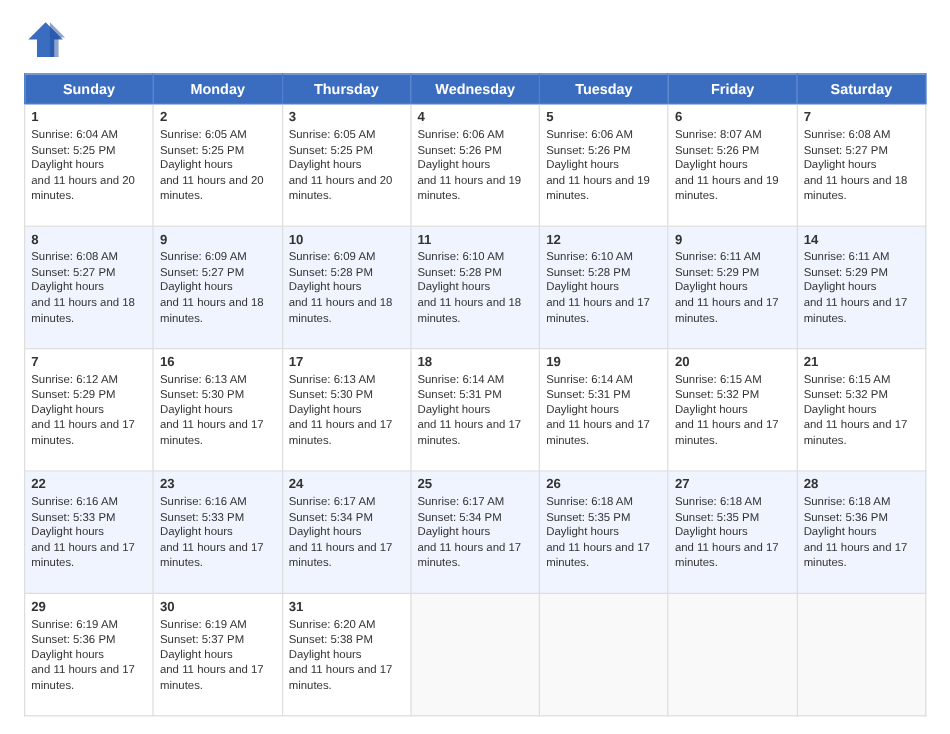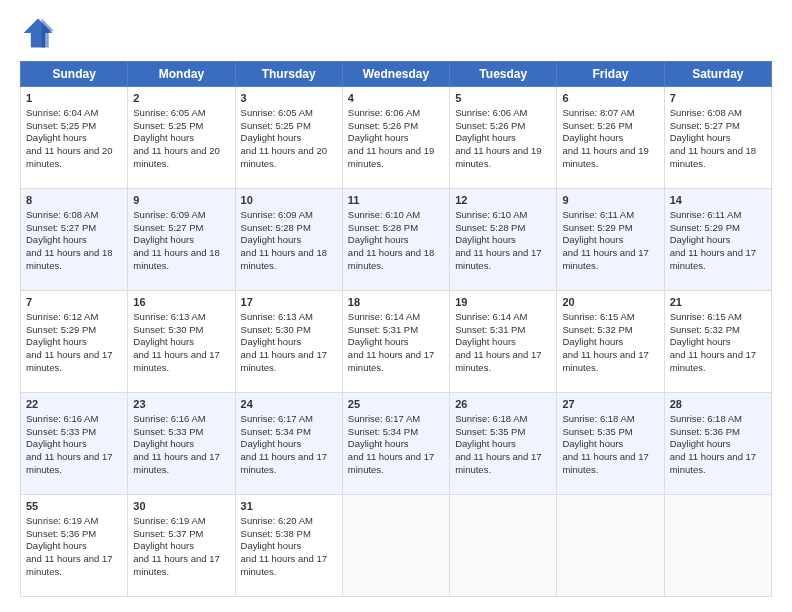--- a/index.html
+++ b/index.html
@@ -160,21 +160,21 @@
         <tr>
           <td><span class="day-num">22</span><span>Sunrise: 6:16 AM</span><br><span>Sunset: 5:33 PM</span><br><span>Daylight hours</span><br><span>and 11 hours and 17 minutes.</span></td>
           <td><span class="day-num">23</span><span>Sunrise: 6:16 AM</span><br><span>Sunset: 5:33 PM</span><br><span>Daylight hours</span><br><span>and 11 hours and 17 minutes.</span></td>
           <td><span class="day-num">24</span><span>Sunrise: 6:17 AM</span><br><span>Sunset: 5:34 PM</span><br><span>Daylight hours</span><br><span>and 11 hours and 17 minutes.</span></td>
           <td><span class="day-num">25</span><span>Sunrise: 6:17 AM</span><br><span>Sunset: 5:34 PM</span><br><span>Daylight hours</span><br><span>and 11 hours and 17 minutes.</span></td>
           <td><span class="day-num">26</span><span>Sunrise: 6:18 AM</span><br><span>Sunset: 5:35 PM</span><br><span>Daylight hours</span><br><span>and 11 hours and 17 minutes.</span></td>
           <td><span class="day-num">27</span><span>Sunrise: 6:18 AM</span><br><span>Sunset: 5:35 PM</span><br><span>Daylight hours</span><br><span>and 11 hours and 17 minutes.</span></td>
           <td><span class="day-num">28</span><span>Sunrise: 6:18 AM</span><br><span>Sunset: 5:36 PM</span><br><span>Daylight hours</span><br><span>and 11 hours and 17 minutes.</span></td>
         </tr>
         <tr>
-          <td><span class="day-num">55</span><span>Sunrise: 6:19 AM</span><br><span>Sunset: 5:36 PM</span><br><span>Daylight hours</span><br><span>and 11 hours and 17 minutes.</span></td>
+          <td><span class="day-num">29</span><span>Sunrise: 6:19 AM</span><br><span>Sunset: 5:36 PM</span><br><span>Daylight hours</span><br><span>and 11 hours and 17 minutes.</span></td>
           <td><span class="day-num">30</span><span>Sunrise: 6:19 AM</span><br><span>Sunset: 5:37 PM</span><br><span>Daylight hours</span><br><span>and 11 hours and 17 minutes.</span></td>
           <td><span class="day-num">31</span><span>Sunrise: 6:20 AM</span><br><span>Sunset: 5:38 PM</span><br><span>Daylight hours</span><br><span>and 11 hours and 17 minutes.</span></td>
           <td class="empty"></td>
           <td class="empty"></td>
           <td class="empty"></td>
           <td class="empty"></td>
         </tr>
       </tbody>
   </table>
 </div>

